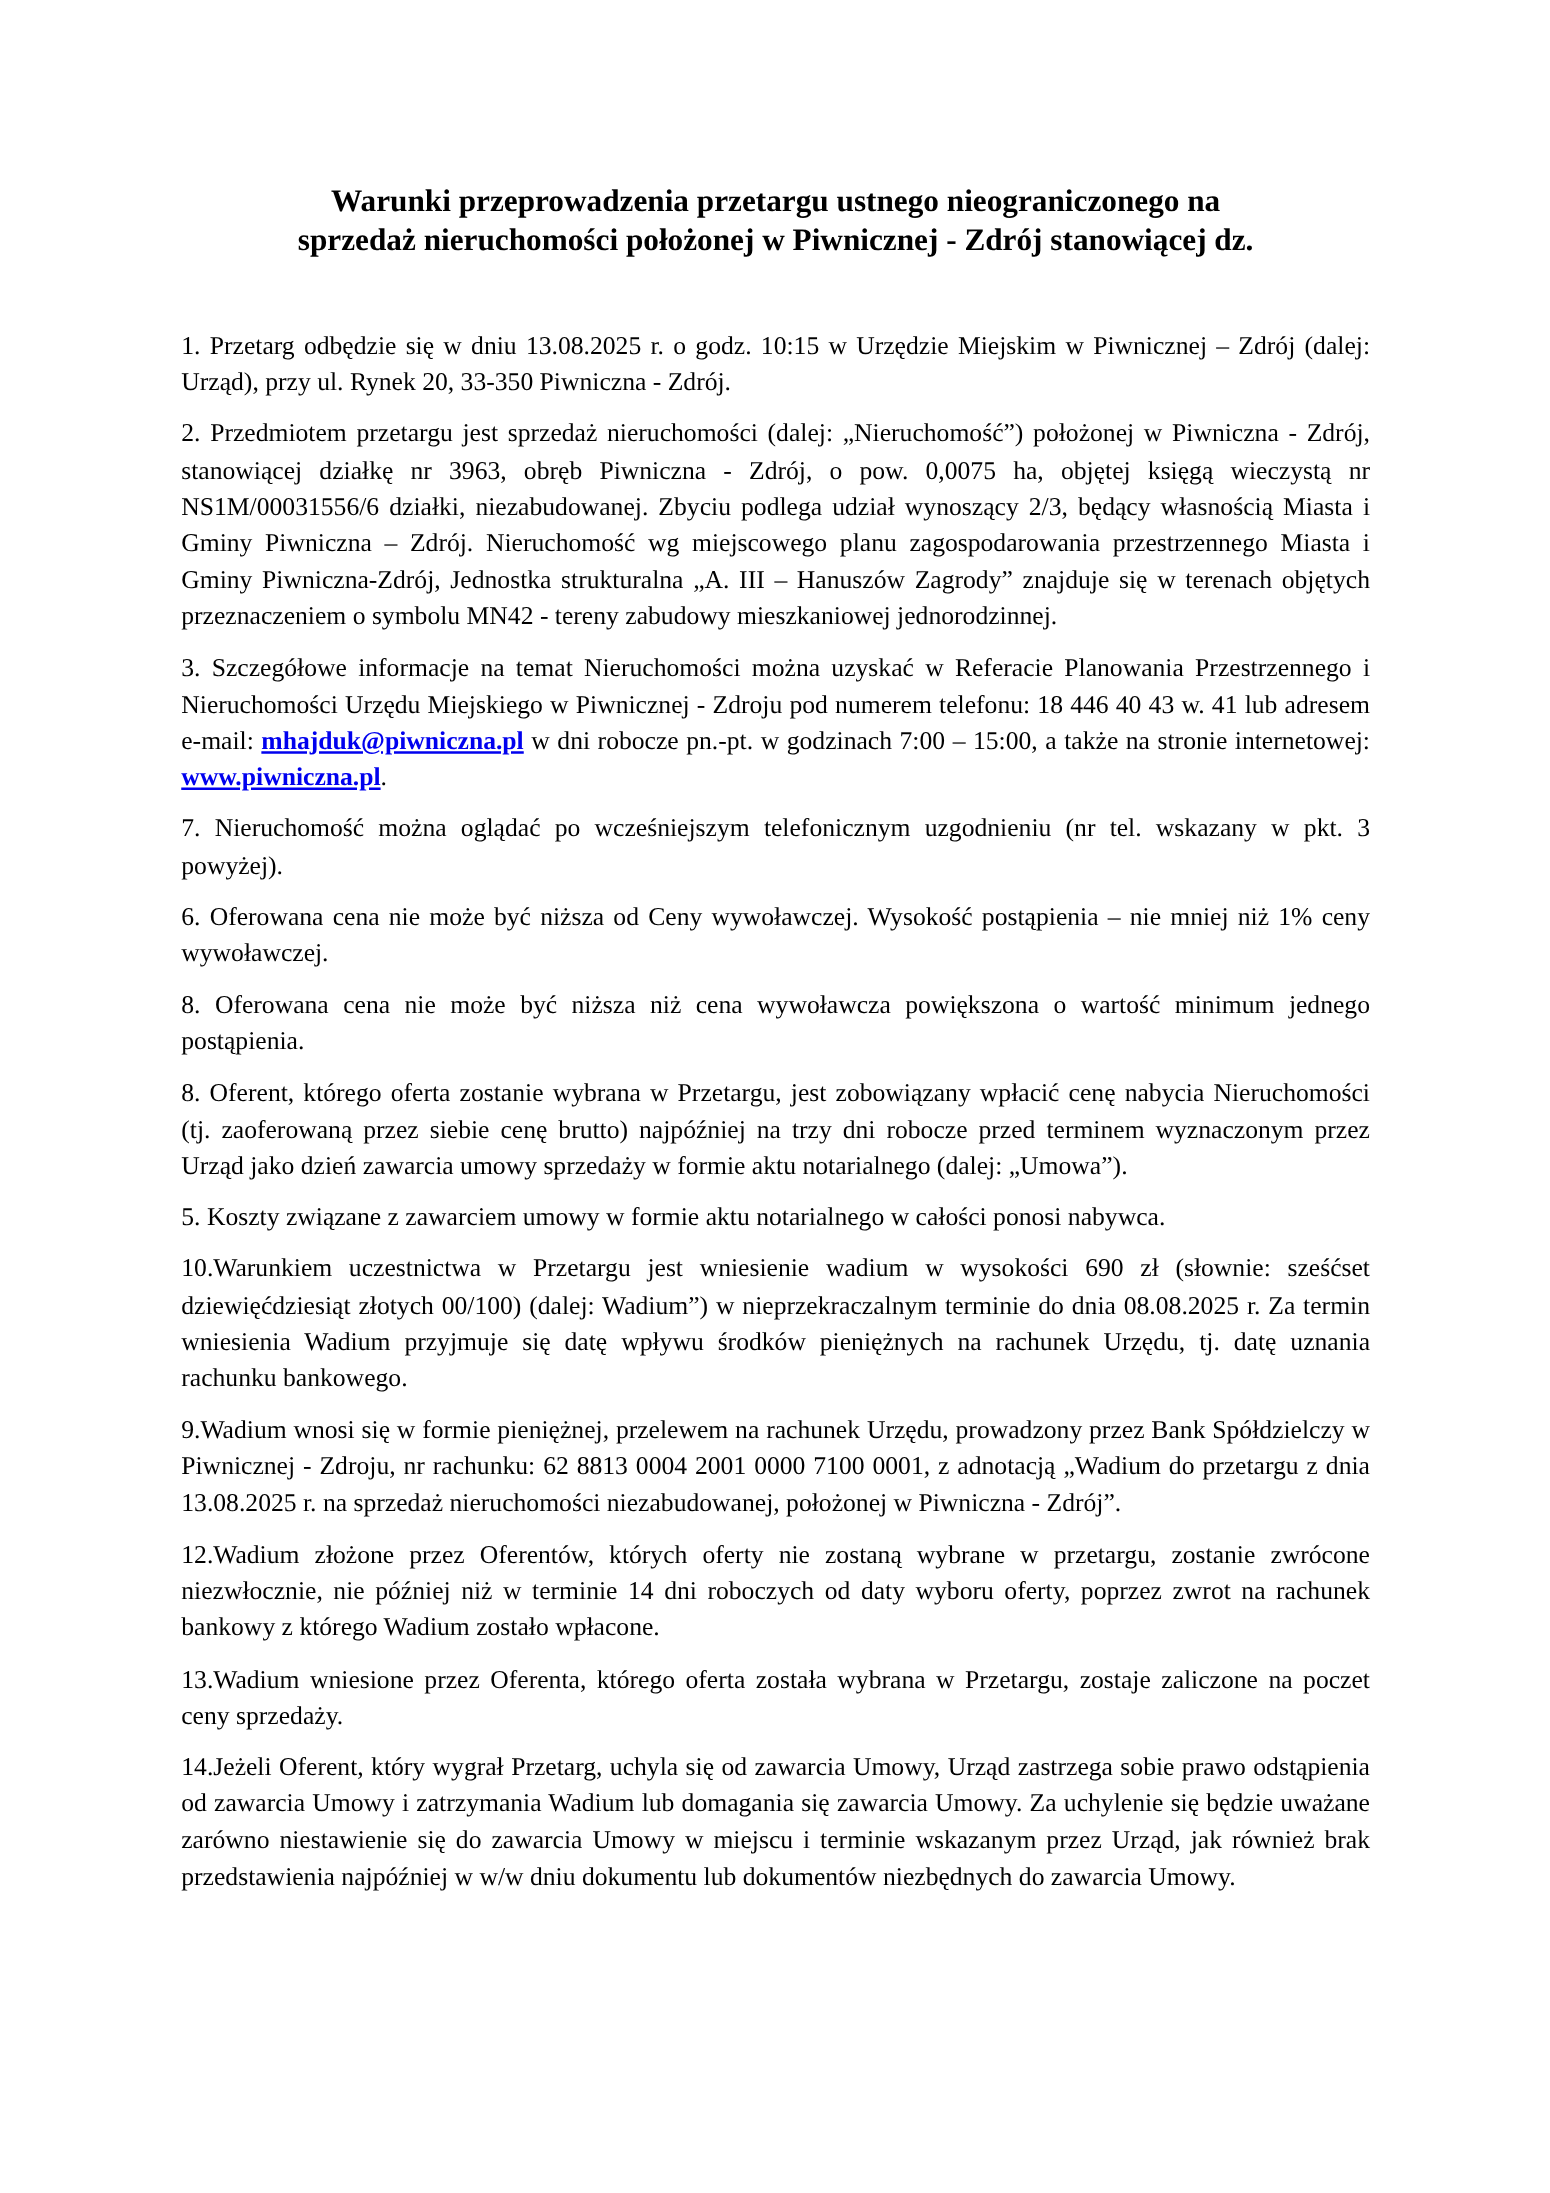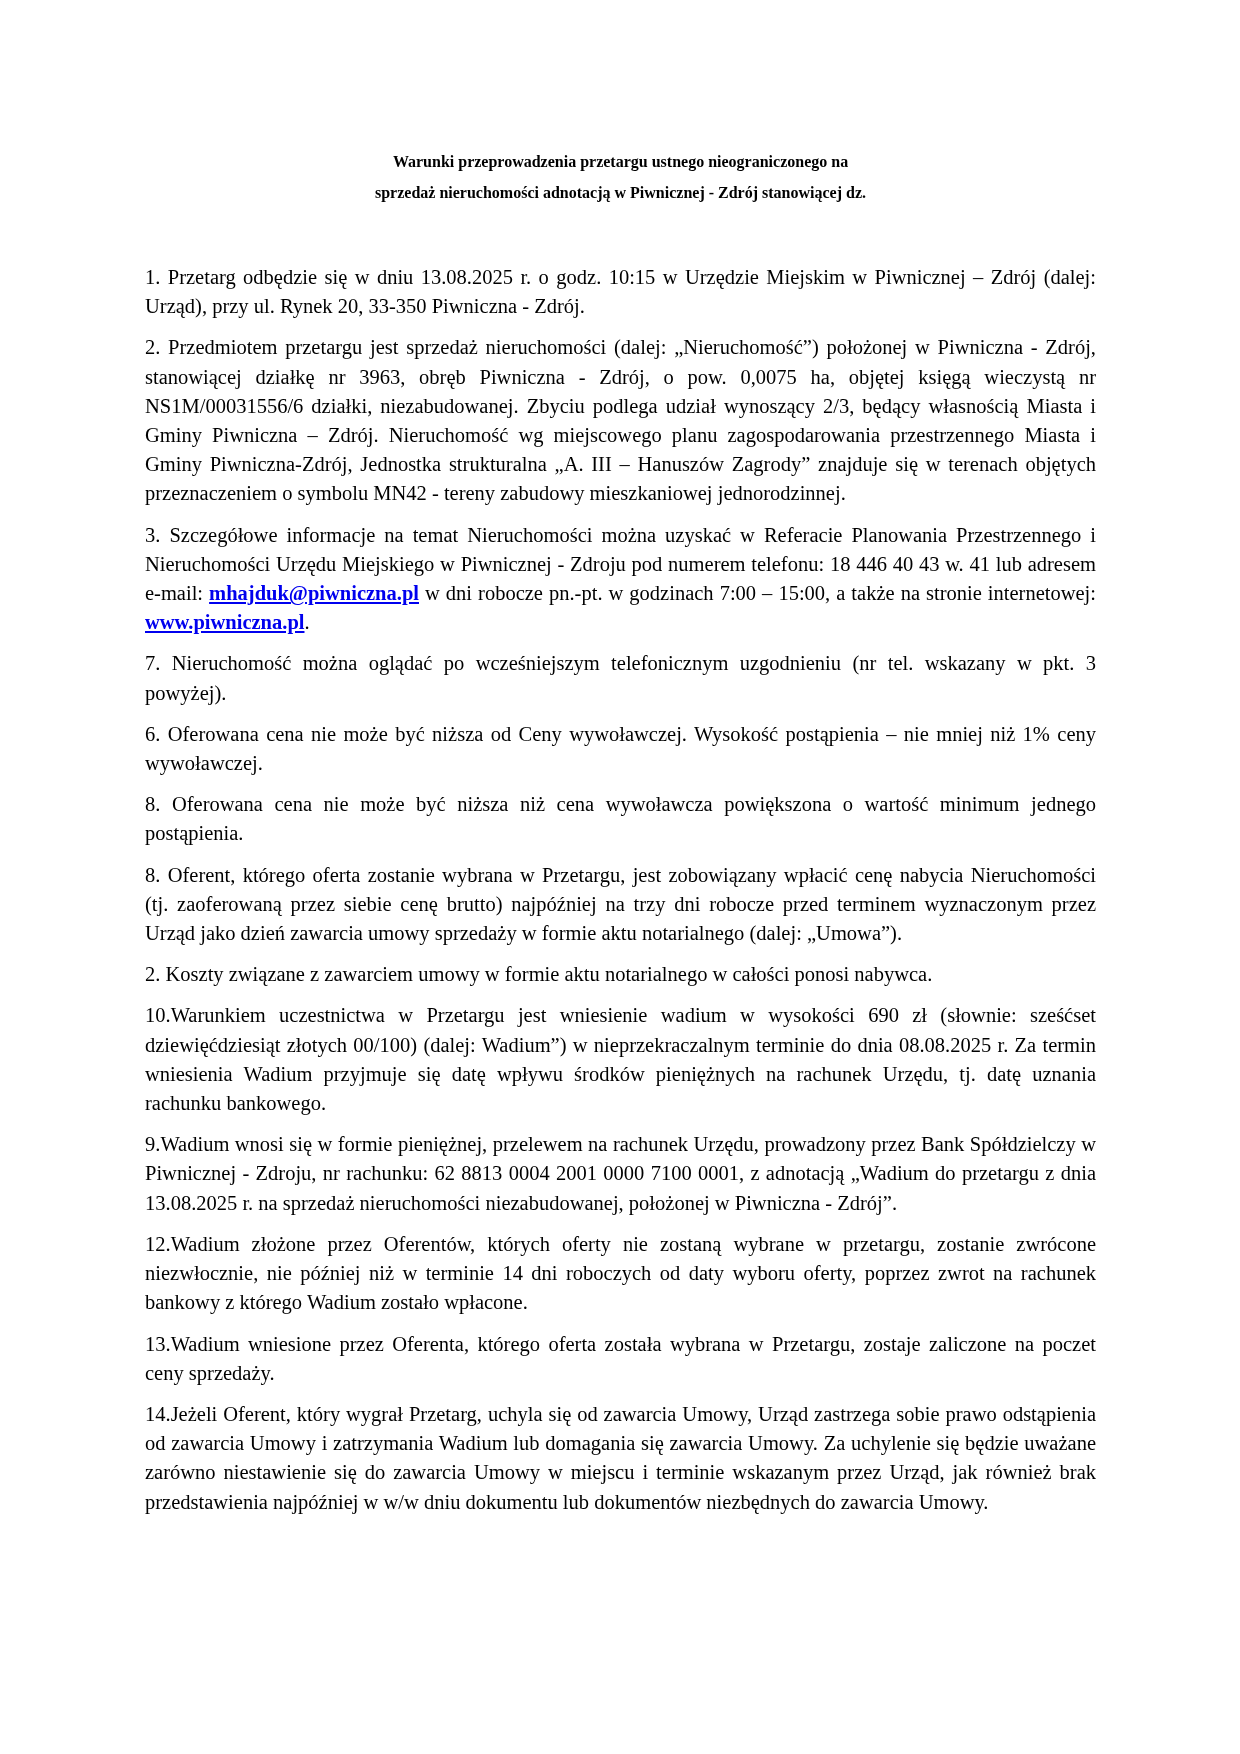--- a/index.html
+++ b/index.html
@@ -15,21 +15,21 @@
     font-family: "Liberation Serif", "DejaVu Serif", serif;
     color: #000000;
   }
   .page {
     position: absolute;
     left: 133px;
     top: 146px;
     width: 975px;
   }
   .doc-title {
-    font-size: 16px;
+    font-size: 25px;
     line-height: 31px;
     font-weight: bold;
     text-align: center;
     margin: 0;
   }
   .doc-title span { display: block; }
   .doc-body {
     margin-top: 55px;
     font-size: 20.5px;
     line-height: 29.2px;
@@ -47,30 +47,30 @@
     cursor: pointer;
     font-weight: bold;
   }
 </style>
 </head>
 <body>
 
 <div class="page">
   <h1 class="doc-title">
     <span>Warunki przeprowadzenia przetargu ustnego nieograniczonego na</span>
-    <span>sprzedaż nieruchomości adnotacją w Piwnicznej - Zdrój stanowiącej dz.</span>
+    <span>sprzedaż nieruchomości położonej w Piwnicznej - Zdrój stanowiącej dz.</span>
   </h1>
   <div class="doc-body">
       <p class="para"><span>1. Przetarg odbędzie się w dniu 13.08.2025 r. o godz. 10:15 w Urzędzie Miejskim w Piwnicznej – Zdrój (dalej: Urząd), przy ul. Rynek 20, 33-350 Piwniczna - Zdrój.</span></p>
       <p class="para"><span>2. Przedmiotem przetargu jest sprzedaż nieruchomości (dalej: „Nieruchomość”) położonej w Piwniczna - Zdrój, stanowiącej działkę nr 3963, obręb Piwniczna - Zdrój, o pow. 0,0075 ha, objętej księgą wieczystą nr NS1M/00031556/6 działki, niezabudowanej. Zbyciu podlega udział wynoszący 2/3, będący własnością Miasta i Gminy Piwniczna – Zdrój. Nieruchomość wg miejscowego planu zagospodarowania przestrzennego Miasta i Gminy Piwniczna-Zdrój, Jednostka strukturalna </span><span class="bold">„A. III – Hanuszów Zagrody</span><span>” znajduje się w terenach objętych przeznaczeniem o symbolu </span><span class="bold">MN42 -</span><span> tereny zabudowy mieszkaniowej jednorodzinnej.</span></p>
       <p class="para"><span>3. Szczegółowe informacje na temat Nieruchomości można uzyskać w Referacie Planowania Przestrzennego i Nieruchomości Urzędu Miejskiego w Piwnicznej - Zdroju pod numerem telefonu: 18 446 40 43 w. 41 lub adresem e-mail: </span><a class="doc-link" href="#" style="color: rgb(0, 0, 238);">mhajduk@piwniczna.pl</a><span> w dni robocze pn.-pt. w godzinach 7:00 – 15:00, a także na stronie internetowej: </span><a class="doc-link" href="#" style="color: rgb(0, 0, 238);">www.piwniczna.pl</a><span>.</span></p>
       <p class="para"><span>7. Nieruchomość można oglądać po wcześniejszym telefonicznym uzgodnieniu (nr tel. wskazany w pkt. 3 powyżej).</span></p>
       <p class="para"><span>6. Oferowana cena nie może być niższa od Ceny wywoławczej. Wysokość postąpienia – nie mniej niż 1% ceny wywoławczej.</span></p>
       <p class="para"><span>8. Oferowana cena nie może być niższa niż cena wywoławcza powiększona o wartość minimum jednego postąpienia.</span></p>
       <p class="para"><span>8. Oferent, którego oferta zostanie wybrana w Przetargu, jest zobowiązany wpłacić cenę nabycia Nieruchomości (tj. zaoferowaną przez siebie cenę brutto) najpóźniej na trzy dni robocze przed terminem wyznaczonym przez Urząd jako dzień zawarcia umowy sprzedaży w formie aktu notarialnego (dalej: „Umowa”).</span></p>
-      <p class="para"><span>2. Koszty związane z zawarciem umowy w formie aktu notarialnego w całości ponosi nabywca.</span></p>
+      <p class="para"><span>5. Koszty związane z zawarciem umowy w formie aktu notarialnego w całości ponosi nabywca.</span></p>
       <p class="para"><span>10.Warunkiem uczestnictwa w Przetargu jest wniesienie wadium w wysokości 690 zł (słownie: sześćset dziewięćdziesiąt złotych 00/100) (dalej: Wadium”) w nieprzekraczalnym terminie do dnia 08.08.2025 r. Za termin wniesienia Wadium przyjmuje się datę wpływu środków pieniężnych na rachunek Urzędu, tj. datę uznania rachunku bankowego.</span></p>
       <p class="para"><span>9.Wadium wnosi się w formie pieniężnej, przelewem na rachunek Urzędu, prowadzony przez Bank Spółdzielczy w Piwnicznej - Zdroju, nr rachunku: </span><span class="bold">62 8813 0004 2001 0000 7100 0001</span><span>, z adnotacją „Wadium do przetargu z dnia 13.08.2025 r. na sprzedaż nieruchomości niezabudowanej, położonej w Piwniczna - Zdrój”.</span></p>
       <p class="para"><span>12.Wadium złożone przez Oferentów, których oferty nie zostaną wybrane w przetargu, zostanie zwrócone niezwłocznie, nie później niż w terminie 14 dni roboczych od daty wyboru oferty, poprzez zwrot na rachunek bankowy z którego Wadium zostało wpłacone.</span></p>
       <p class="para"><span>13.Wadium wniesione przez Oferenta, którego oferta została wybrana w Przetargu, zostaje zaliczone na poczet ceny sprzedaży.</span></p>
       <p class="para"><span>14.Jeżeli Oferent, który wygrał Przetarg, uchyla się od zawarcia Umowy, Urząd zastrzega sobie prawo odstąpienia od zawarcia Umowy i zatrzymania Wadium lub domagania się zawarcia Umowy. Za uchylenie się będzie uważane zarówno niestawienie się do zawarcia Umowy w miejscu i terminie wskazanym przez Urząd, jak również brak przedstawienia najpóźniej w w/w dniu dokumentu lub dokumentów niezbędnych do zawarcia Umowy.</span></p>
     </div>
 </div>
 
 </body></html>

